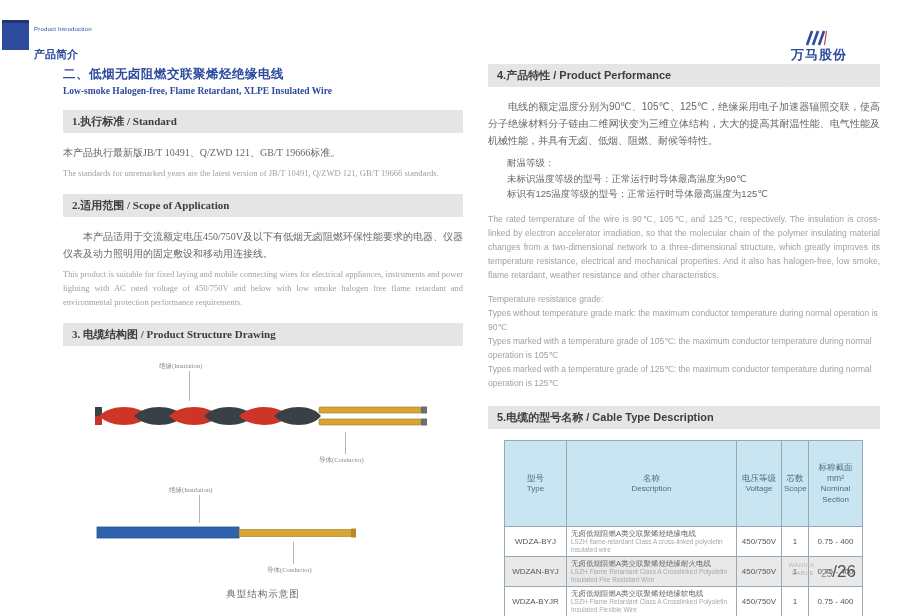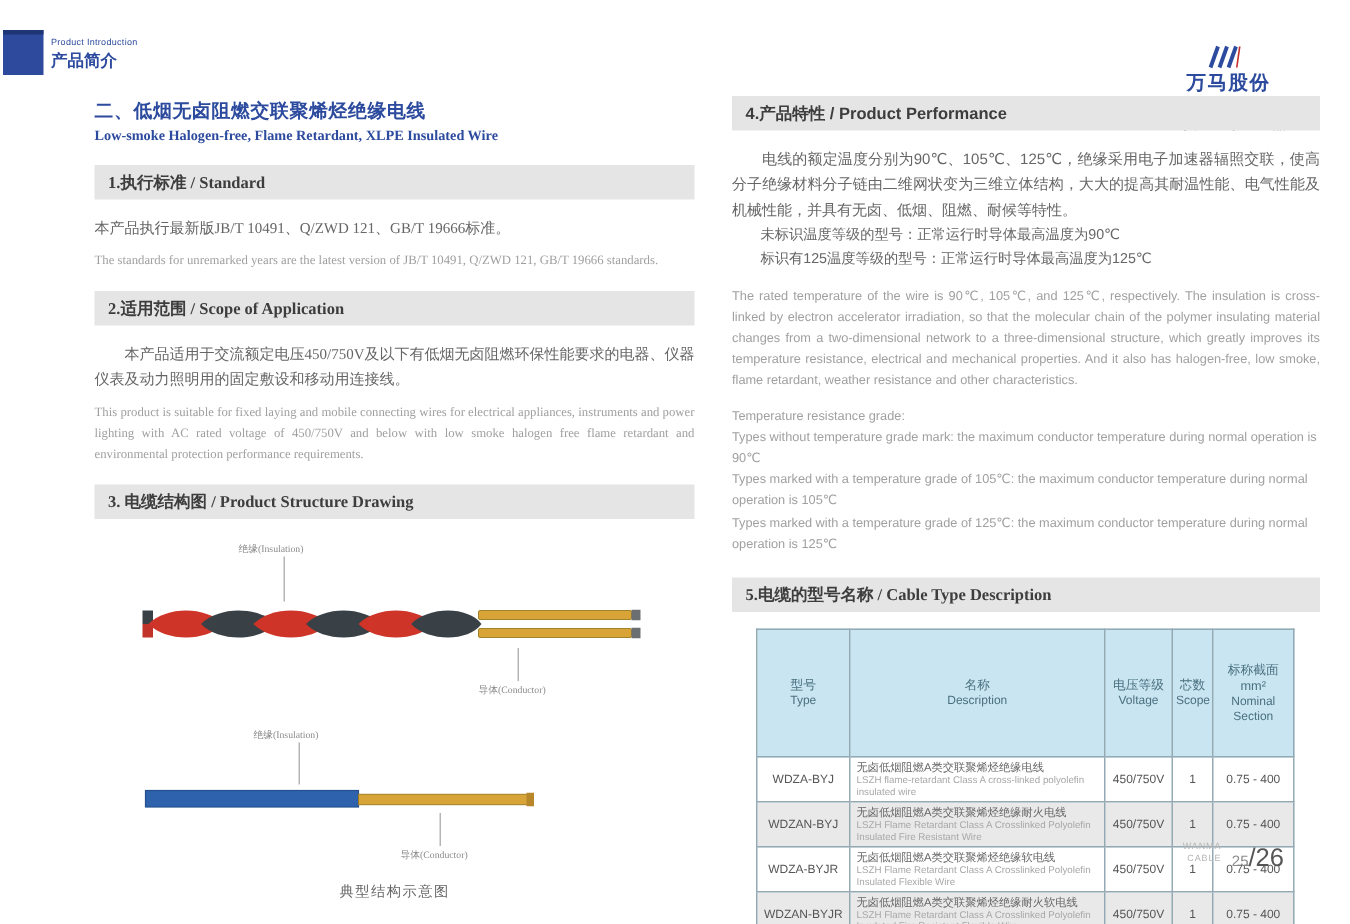--- a/index.html
+++ b/index.html
@@ -10,21 +10,21 @@
     font-family:"Liberation Sans","DejaVu Sans",sans-serif;
     color:#555;
     overflow:hidden;
   }
 
   
   .corner-square { position:absolute; left:2px; top:20px; width:27px; height:30px;
     background:#2d4a9c; border-top:3px solid #1e3576; }
   .eyebrow { position:absolute; left:34px; top:26px; color:#2c4a9e; }
   .eyebrow .en { font-size:6px; letter-spacing:.2px; }
-  .eyebrow .zh { font-size:11px; font-weight:bold; margin-top:1px; }
+  .eyebrow .zh { font-size:11px; font-weight:bold; margin-top:15px; }
   .logo { position:absolute; right:42px; top:30px; display:flex; align-items:center;flex-direction:column; }
   .logo .mark { margin-right:5px; display:block; }
   .logo .name { font-size:13px; font-weight:bold; color:#2c4a9e; letter-spacing:1px; }
   .logo .sep { width:1px; height:14px; background:#c9cfdd; margin:0 9px; }
   .logo .slogan { font-size:8.5px; color:#62729f; letter-spacing:1px; }
 
   
   .left-col  { position:absolute; left:63px;  top:66px; width:400px;font-family:Liberation Serif, serif; }
   .right-col { position:absolute; left:488px; top:64px; width:392px; }
 
@@ -148,29 +148,30 @@
 
   <div class="caption">
     <div class="zh">典型结构示意图</div>
 
   </div>
 </div>
 
 <div class="right-col">
   <div class="bar" style="margin-top:0;">4.产品特性 / Product Performance</div>
   <div class="p-zh indent2">电线的额定温度分别为90℃、105℃、125℃，绝缘采用电子加速器辐照交联，使高分子绝缘材料分子链由二维网状变为三维立体结构，大大的提高其耐温性能、电气性能及机械性能，并具有无卤、低烟、阻燃、耐候等特性。</div>
+  <div class="grade-zh mt6">耐温等级：</div>
   <div class="grade-zh">未标识温度等级的型号：正常运行时导体最高温度为90℃</div>
   <div class="grade-zh">标识有125温度等级的型号：正常运行时导体最高温度为125℃</div>
   <div class="p-en mt10">The rated temperature of the wire is 90℃, 105℃, and 125℃, respectively. The insulation is cross-linked by electron accelerator irradiation, so that the molecular chain of the polymer insulating material changes from a two-dimensional network to a three-dimensional structure, which greatly improves its temperature resistance, electrical and mechanical properties. And it also has halogen-free, low smoke, flame retardant, weather resistance and other characteristics.</div>
   <div class="grade-en mt10">Temperature resistance grade:</div>
   <div class="grade-en">Types without temperature grade mark: the maximum conductor temperature during normal operation is 90℃</div>
   <div class="grade-en">Types marked with a temperature grade of 105℃: the maximum conductor temperature during normal operation is 105℃</div>
   <div class="grade-en">Types marked with a temperature grade of 125℃: the maximum conductor temperature during normal operation is 125℃</div>
 
-  <div class="bar" style="margin-top:16px;font-family:Liberation Serif, serif;">5.电缆的型号名称 / Cable Type Description</div>
+  <div class="bar" style="margin-top:16px;">5.电缆的型号名称 / Cable Type Description</div>
 
   <table class="type-table">
     <colgroup>
       <col class="col-type">
         <col class="col-desc">
         <col class="col-volt">
         <col class="col-core">
         <col class="col-sec">
     </colgroup>
     <thead>

